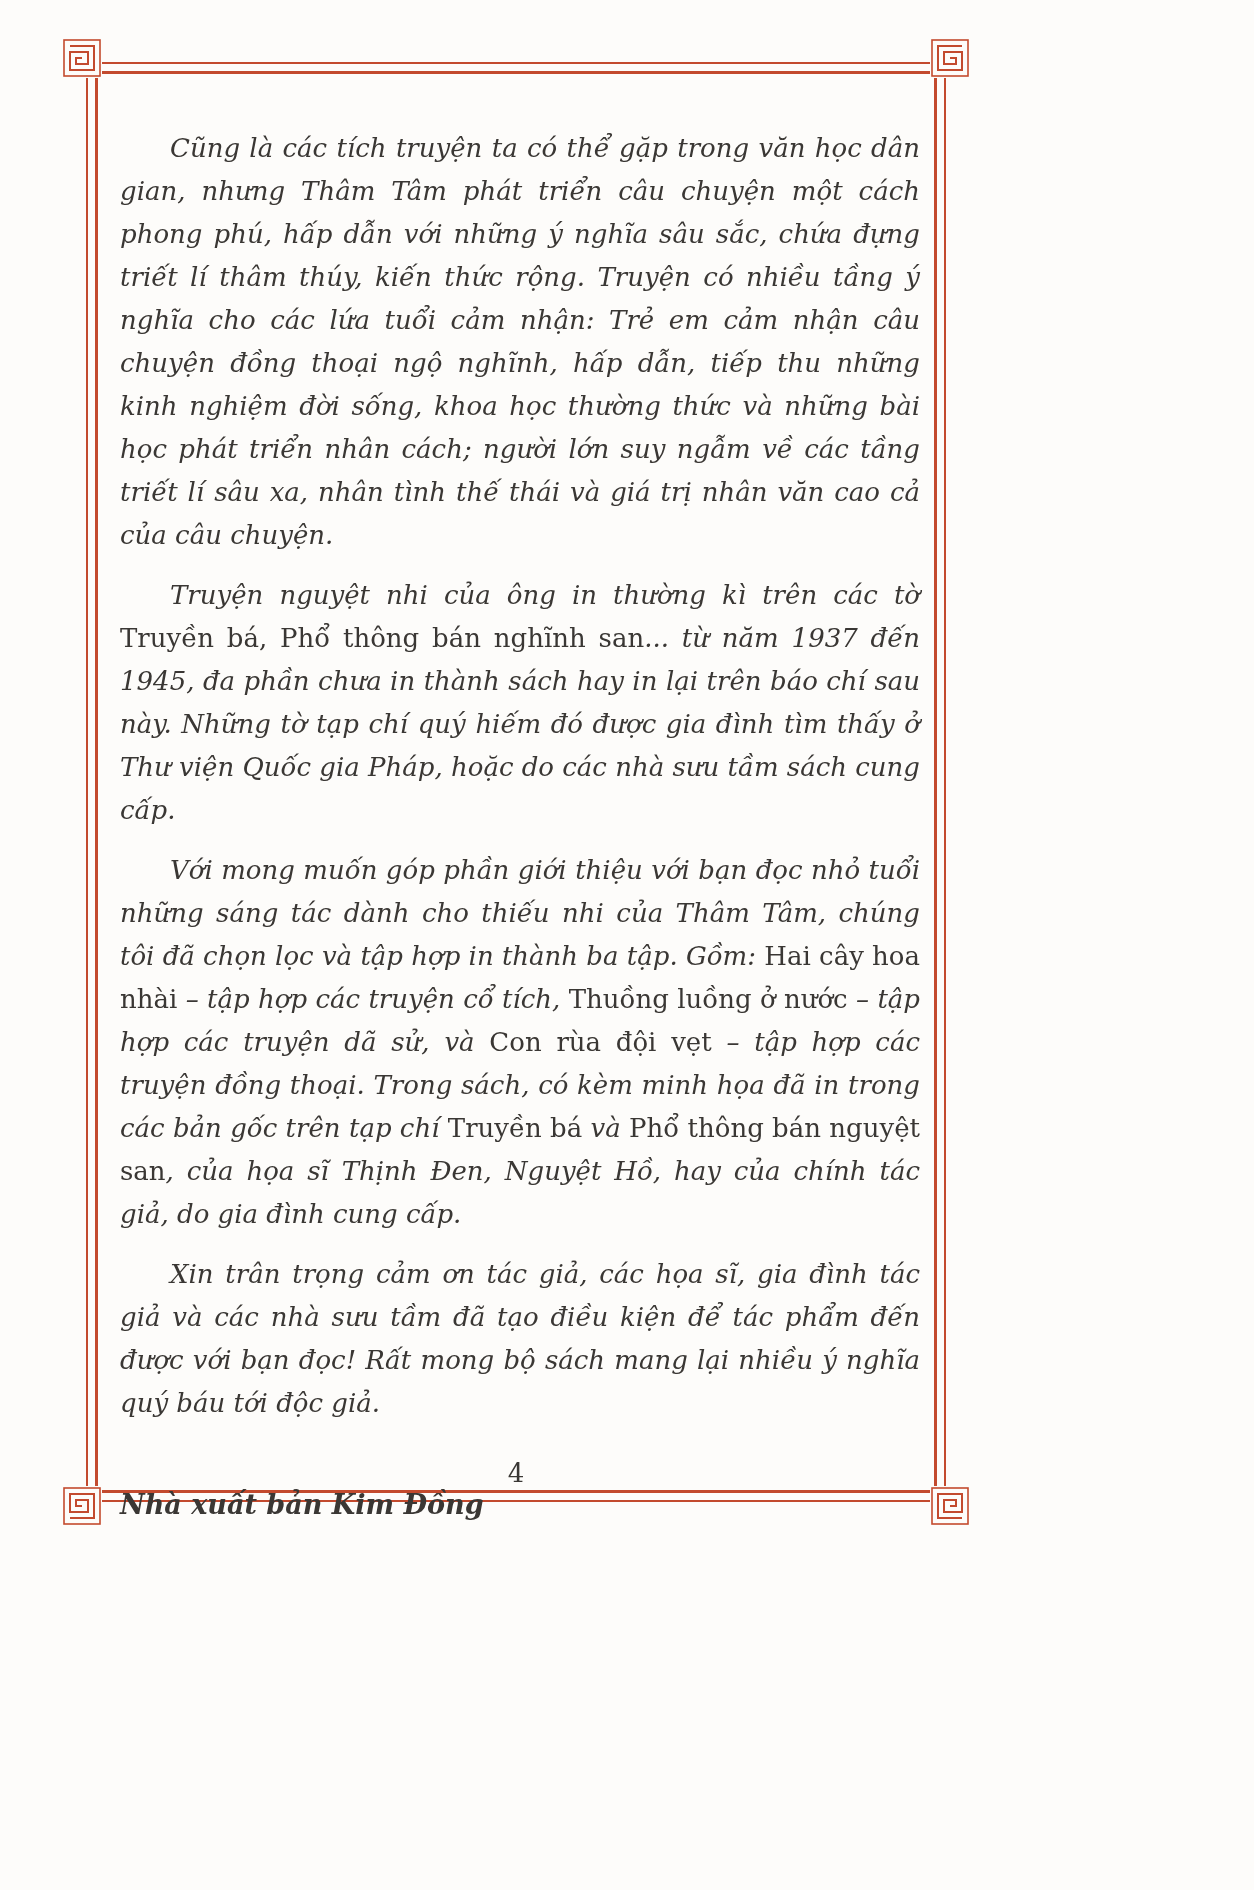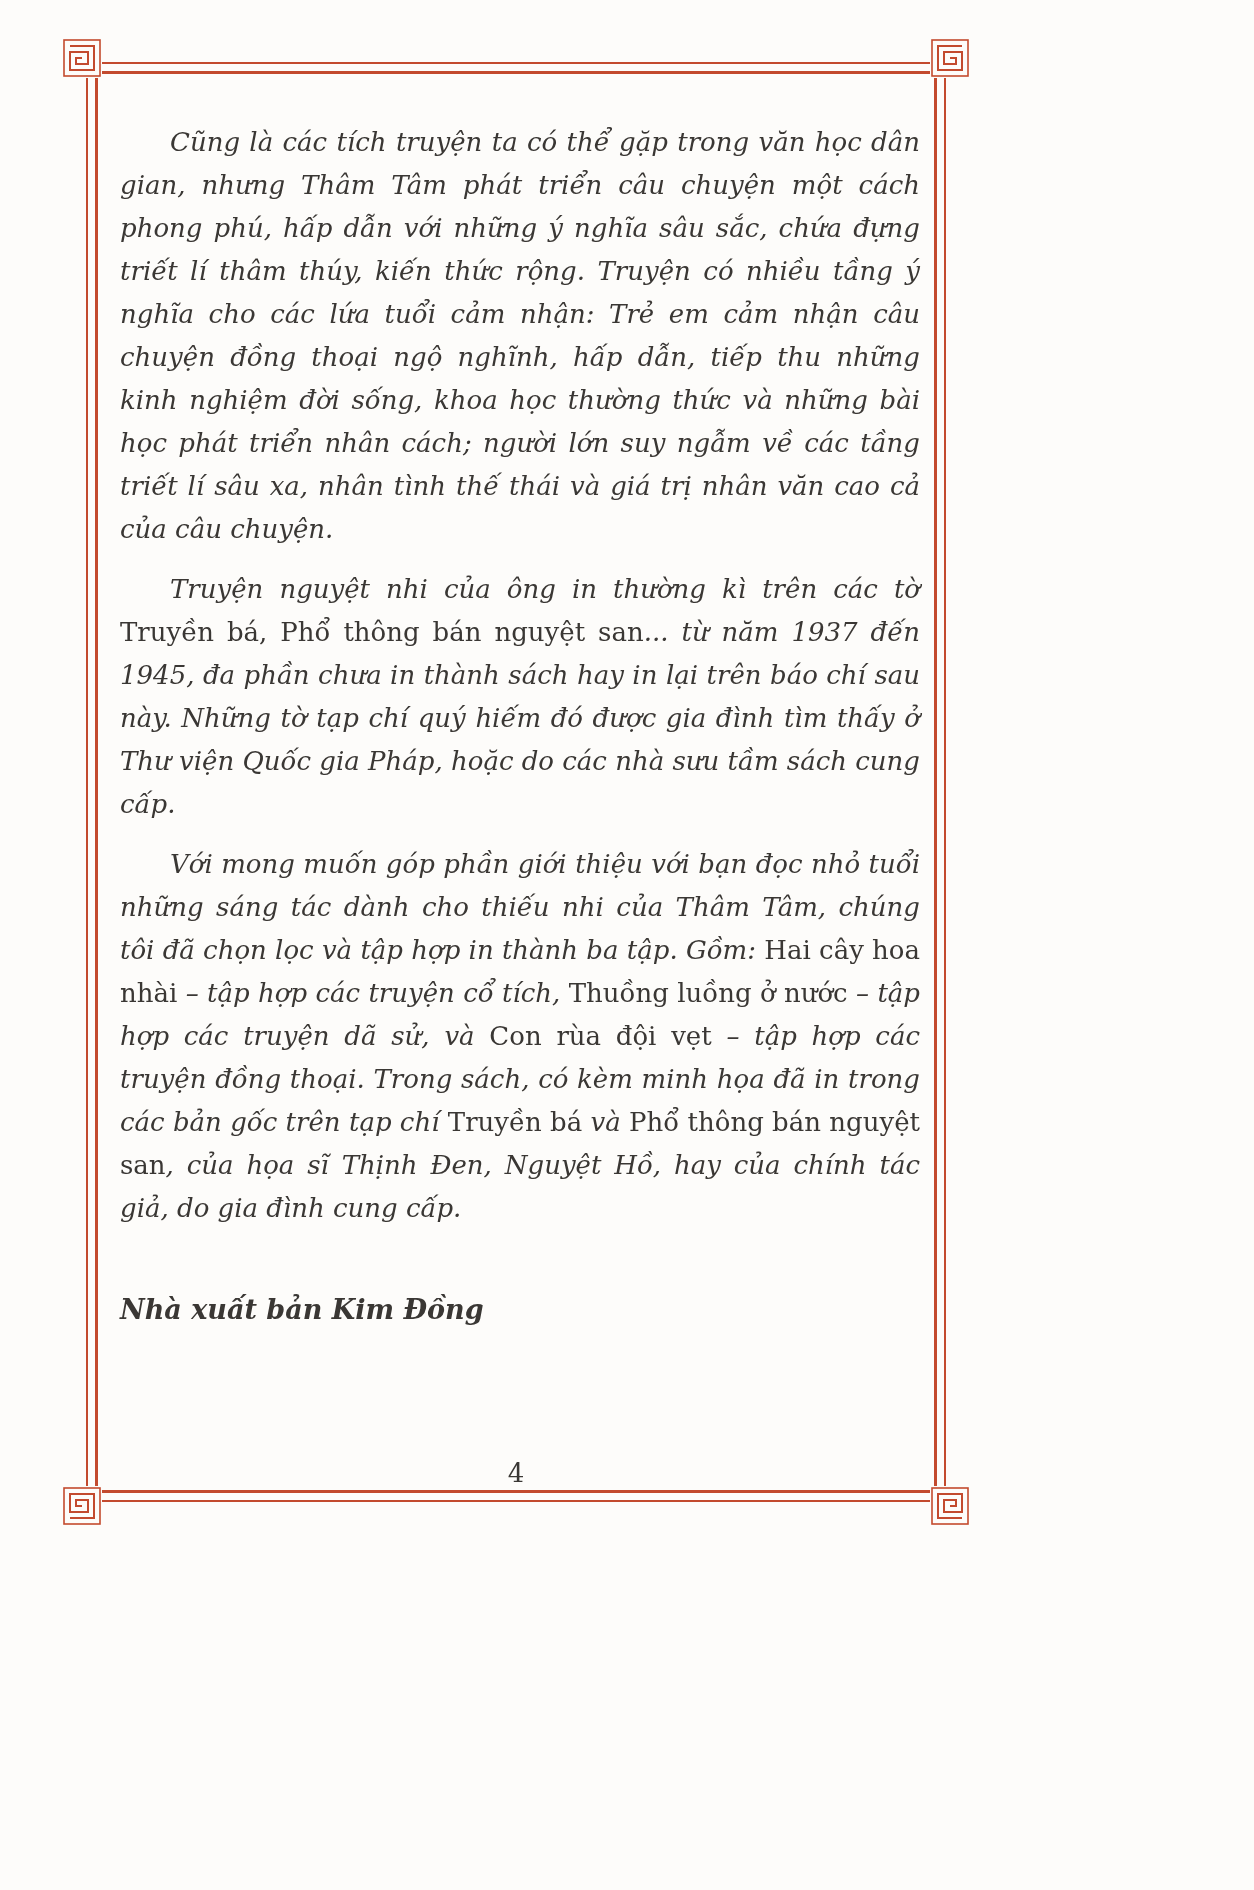--- a/index.html
+++ b/index.html
@@ -38,21 +38,21 @@
   }
   .corner.tl { left: -28px; top: -28px; }
   .corner.tr { right: -28px; top: -28px; transform: scaleX(-1); }
   .corner.bl { left: -28px; bottom: -28px; transform: scaleY(-1); }
   .corner.br { right: -28px; bottom: -28px; transform: scale(-1,-1); }
 
   
   .text-block {
     position: absolute;
     left: 120px;
-    top: 121px;
+    top: 127px;
     width: 800px;
     font-style: italic;
     font-size: 26px;
     line-height: 43px;
     text-align: justify;
   }
   .text-block p.para {
     margin: 0 0 17px 0;
     text-indent: 50px;
   }
@@ -102,20 +102,21 @@
     <svg class="corner br" viewBox="0 0 44 44">
       <rect x="2" y="2" width="40" height="40" fill="#fdfcfa"></rect>
       <rect x="4" y="4" width="36" height="36" fill="none" stroke="var(--accent)" stroke-width="1.6"></rect>
       <path d="M10 10 H34 V34 H10 V16 H28 V28 H16 V22 H22" fill="none" stroke="var(--accent)" stroke-width="2"></path>
     </svg>
   </div>
 
   <div class="text-block">
 
     <p class="para"><span class="italic">Cũng là các tích truyện ta có thể gặp trong văn học dân gian, nhưng Thâm Tâm phát triển câu chuyện một cách phong phú, hấp dẫn với những ý nghĩa sâu sắc, chứa đựng triết lí thâm thúy, kiến thức rộng. Truyện có nhiều tầng ý nghĩa cho các lứa tuổi cảm nhận: Trẻ em cảm nhận câu chuyện đồng thoại ngộ nghĩnh, hấp dẫn, tiếp thu những kinh nghiệm đời sống, khoa học thường thức và những bài học phát triển nhân cách; người lớn suy ngẫm về các tầng triết lí sâu xa, nhân tình thế thái và giá trị nhân văn cao cả của câu chuyện.</span></p>
-      <p class="para"><span class="italic">Truyện nguyệt nhi của ông in thường kì trên các tờ </span><span class="roman">Truyền bá, Phổ thông bán nguyệt san</span><span class="italic">... từ năm 1937 đến 1945, đa phần chưa in thành sách hay in lại trên báo chí sau này. Những tờ tạp chí quý hiếm đó được gia đình tìm thấy ở Thư viện Quốc gia Pháp, hoặc do các nhà sưu tầm sách cung cấp.</span></p>
+      <p class="para"><span class="italic">Truyện nguyệt nhi của ông in thường kì trên các tờ </span><span class="roman">Truyền bá, Phổ thông bán nghĩnh san</span><span class="italic">... từ năm 1937 đến 1945, đa phần chưa in thành sách hay in lại trên báo chí sau này. Những tờ tạp chí quý hiếm đó được gia đình tìm thấy ở Thư viện Quốc gia Pháp, hoặc do các nhà sưu tầm sách cung cấp.</span></p>
       <p class="para"><span class="italic">Với mong muốn góp phần giới thiệu với bạn đọc nhỏ tuổi những sáng tác dành cho thiếu nhi của Thâm Tâm, chúng tôi đã chọn lọc và tập hợp in thành ba tập. Gồm: </span><span class="roman">Hai cây hoa nhài</span><span class="italic"> – tập hợp các truyện cổ tích, </span><span class="roman">Thuồng luồng ở nước</span><span class="italic"> – tập hợp các truyện dã sử, và </span><span class="roman">Con rùa đội vẹt</span><span class="italic"> – tập hợp các truyện đồng thoại. Trong sách, có kèm minh họa đã in trong các bản gốc trên tạp chí </span><span class="roman">Truyền bá</span><span class="italic"> và </span><span class="roman">Phổ thông bán nguyệt san</span><span class="italic">, của họa sĩ Thịnh Đen, Nguyệt Hồ, hay của chính tác giả, do gia đình cung cấp.</span></p>
+      <p class="para"><span class="italic">Xin trân trọng cảm ơn tác giả, các họa sĩ, gia đình tác giả và các nhà sưu tầm đã tạo điều kiện để tác phẩm đến được với bạn đọc! Rất mong bộ sách mang lại nhiều ý nghĩa quý báu tới độc giả.</span></p>
       <div class="signature">Nhà xuất bản Kim Đồng</div>
   </div>
 
   <div class="page-number">4</div>
 
 </div>
 
 </body></html>

